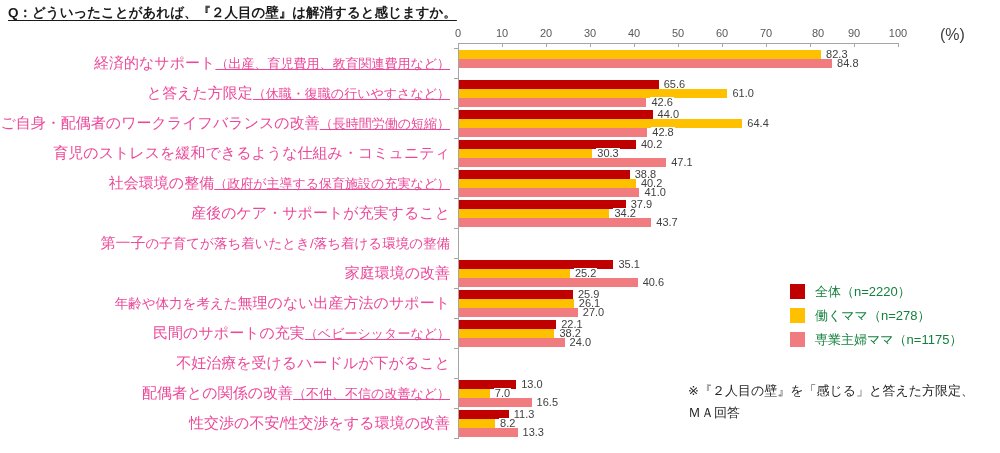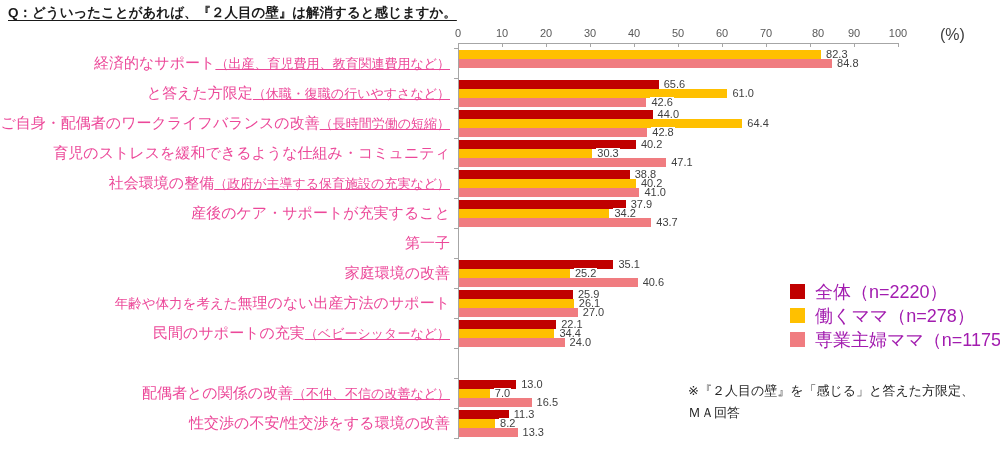--- a/index.html
+++ b/index.html
@@ -34,21 +34,21 @@
   .bars{position:absolute;left:459px;top:0;width:440px;}
   .bar-row{height:9px;display:flex;align-items:center;}
   .bar{height:9px;flex:0 0 auto;}
   .bar-label{
     margin-left:4px;font-size:11px;line-height:11px;color:#3f3f3f;
     background:#ffffff;padding:0 1px;white-space:nowrap;
   }
   .legend{position:absolute;left:790px;top:284px;}
   .legend-row{display:flex;align-items:center;height:15px;margin-bottom:9px;}
   .legend-swatch{width:15px;height:15px;margin-right:10px;flex:0 0 auto;}
-  .legend-label{font-size:18px;color:#a21caf;white-space:nowrap;}
+  .legend-label{font-size:13px;color:#15803d;white-space:nowrap;}
   .footnote{position:absolute;left:688px;top:380px;font-size:13px;color:#262626;line-height:22px;}
 </style>
 </head>
 <body>
 
 <div class="canvas">
   <div class="title">Q：どういったことがあれば、『２人目の壁』は解消すると感じますか。</div>
 
   <div class="x-axis">
       <div class="tick-num" style="left: 0px;">0</div>
@@ -178,20 +178,21 @@
           </div>
           <div class="bar-row">
             <div class="bar" style="width: 192.28px; background: rgb(240, 124, 128);"></div>
             <span class="bar-label">43.7</span>
           </div>
         </div>
       </div>
       <div class="group">
         <div class="cat-label">
           <span class="seg-lg">第一子</span>
+          <span class="seg-md">の子育てが落ち着いたとき/落ち着ける環境の整備</span>
         </div>
       </div>
       <div class="group">
         <div class="cat-label">
           <span class="seg-lg">家庭環境の改善</span>
         </div>
         <div class="bars">
           <div class="bar-row">
             <div class="bar" style="width: 154.44px; background: rgb(192, 0, 0);"></div>
             <span class="bar-label">35.1</span>
@@ -231,29 +232,32 @@
           <span class="seg-lg">民間のサポートの充実</span>
           <span class="seg-sm">（ベビーシッターなど）</span>
         </div>
         <div class="bars">
           <div class="bar-row">
             <div class="bar" style="width: 97.24px; background: rgb(192, 0, 0);"></div>
             <span class="bar-label">22.1</span>
           </div>
           <div class="bar-row">
             <div class="bar" style="width: 95.48px; background: rgb(255, 192, 0);"></div>
-            <span class="bar-label">34.4</span>
+            <span class="bar-label">38.2</span>
           </div>
           <div class="bar-row">
             <div class="bar" style="width: 105.6px; background: rgb(240, 124, 128);"></div>
             <span class="bar-label">24.0</span>
           </div>
         </div>
       </div>
       <div class="group">
+        <div class="cat-label">
+          <span class="seg-lg">不妊治療を受けるハードルが下がること</span>
+        </div>
       </div>
       <div class="group">
         <div class="cat-label">
           <span class="seg-lg">配偶者との関係の改善</span>
           <span class="seg-sm">（不仲、不信の改善など）</span>
         </div>
         <div class="bars">
           <div class="bar-row">
             <div class="bar" style="width: 57.2px; background: rgb(192, 0, 0);"></div>
             <span class="bar-label">13.0</span>

